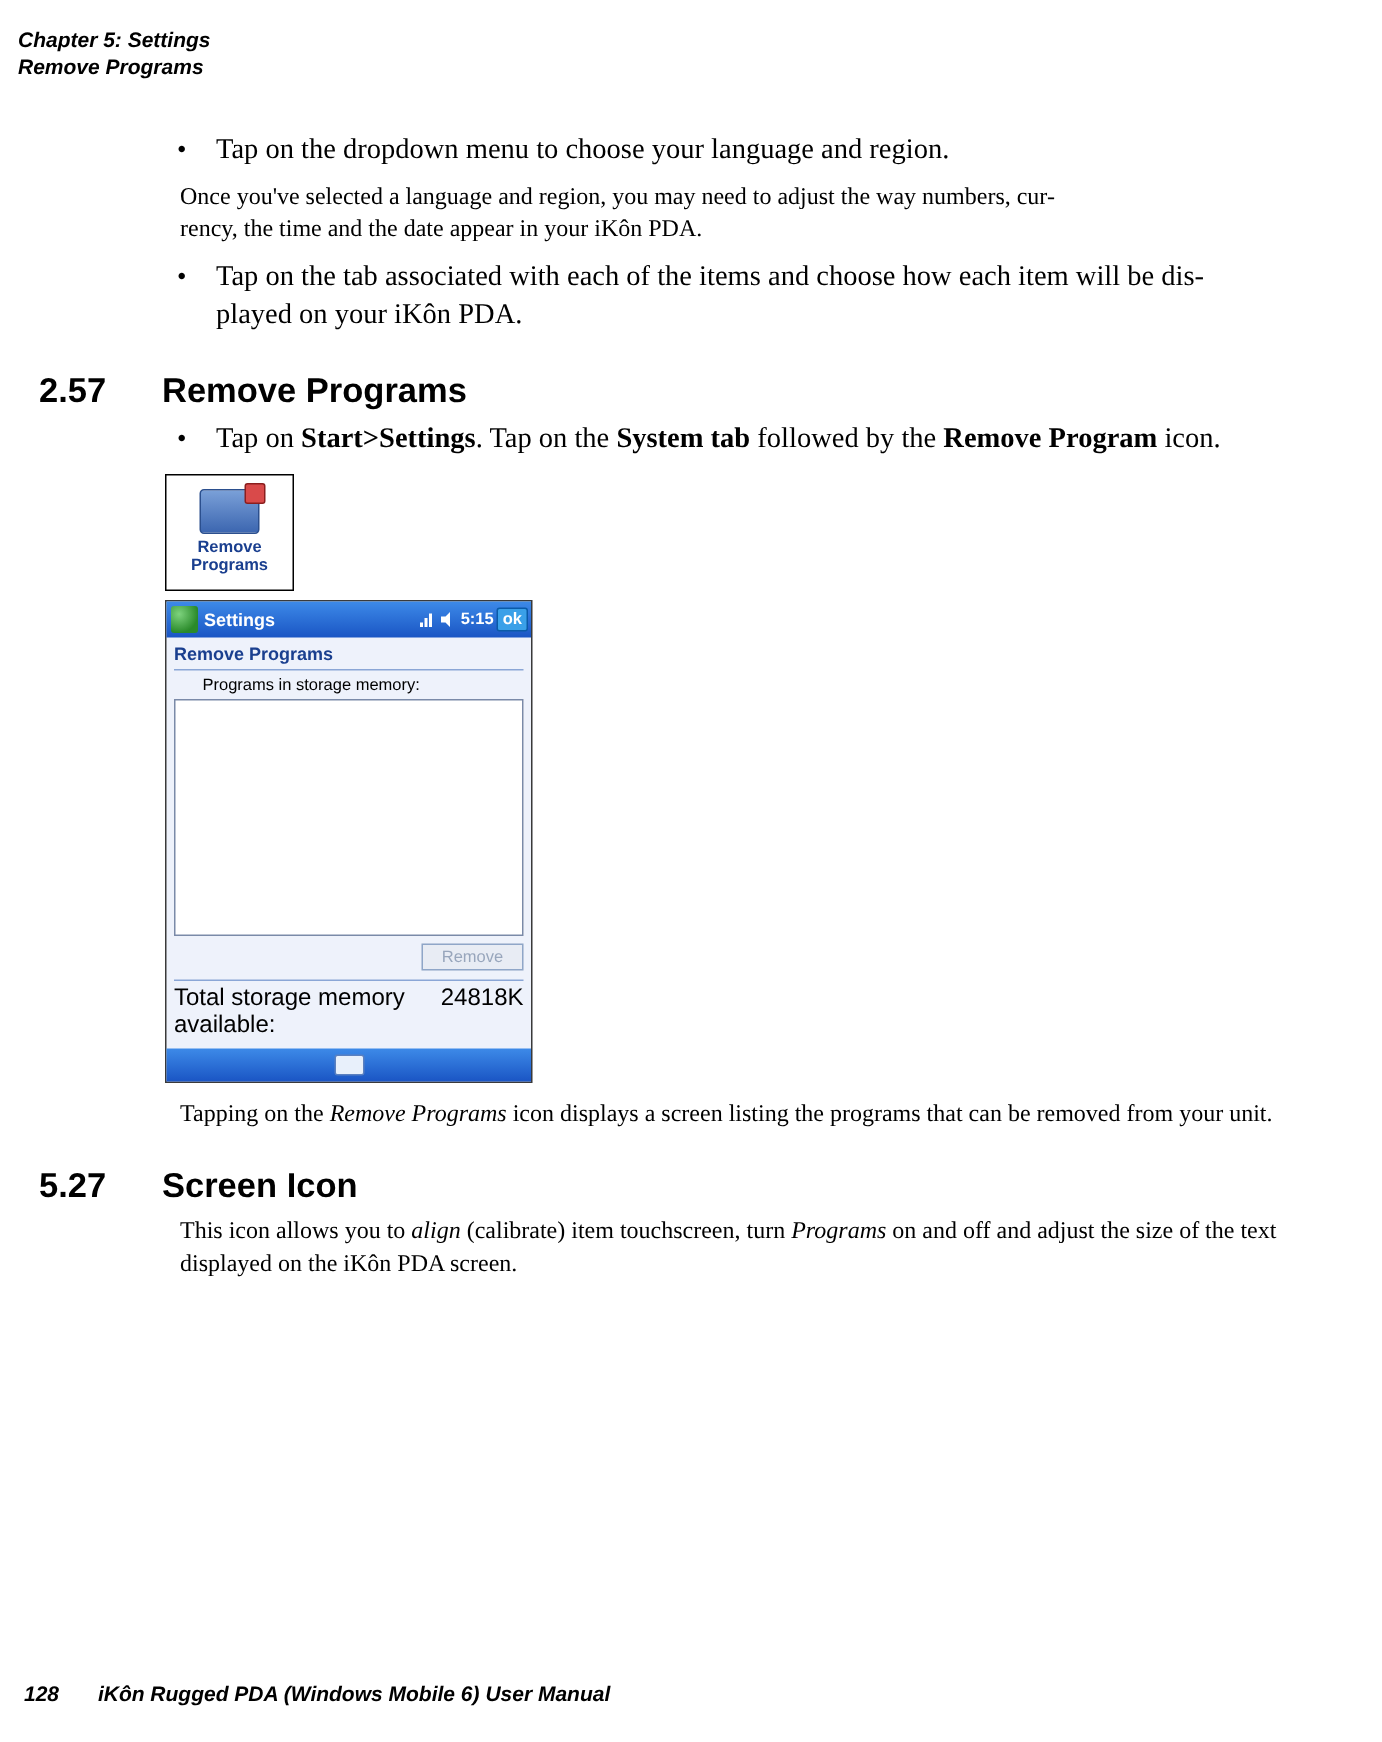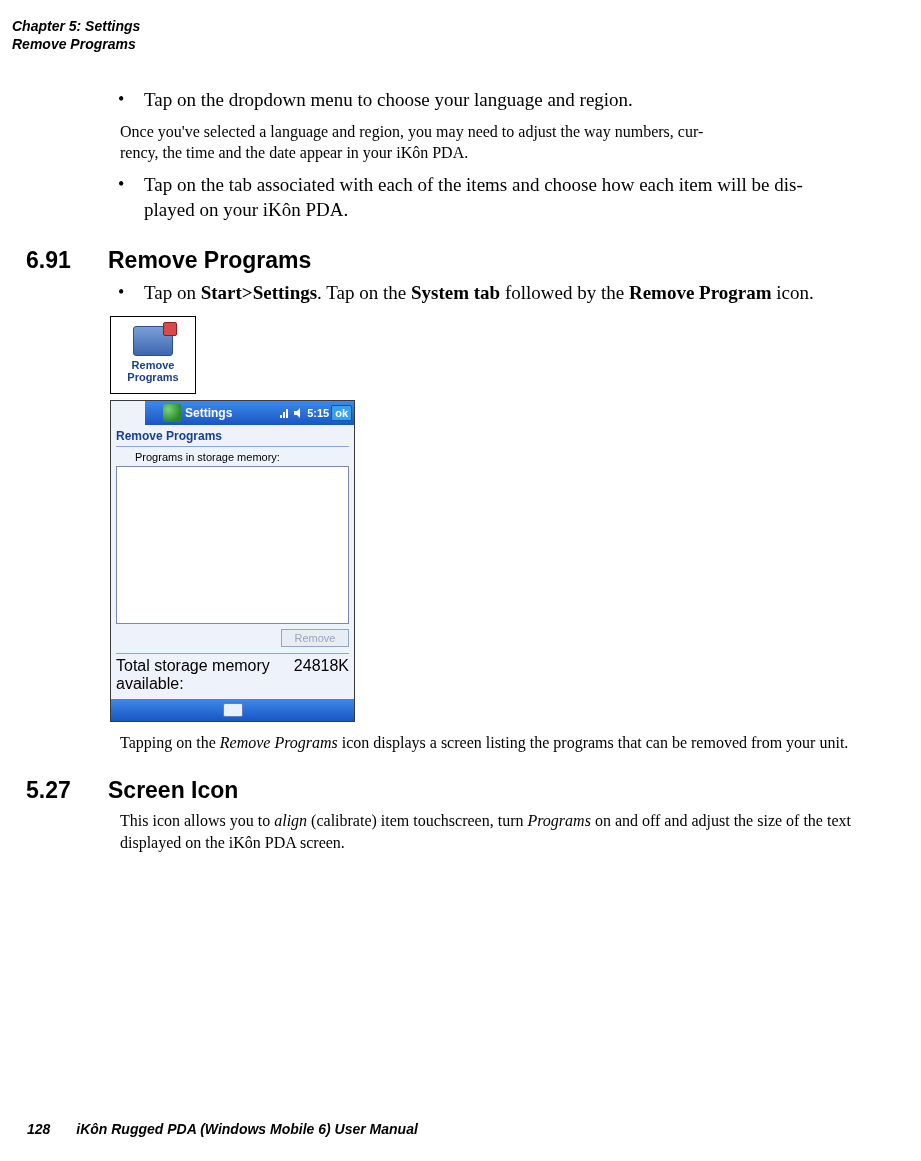--- a/index.html
+++ b/index.html
@@ -114,24 +114,23 @@
       font-family: Tahoma, Arial, sans-serif;
       font-size: 11px;
       background: #eef2fb;
     }
     .pda-titlebar {
       height: 24px;
       background: linear-gradient(#3d8ae8, #1a55c4);
       color: #fff;
       display: flex;
       align-items: center;
-      padding: 0 2px 0 18px;
+      padding: 0 2px 0 3px;
       font-weight: bold;
       gap: 4px;
-      margin-left: 34px;
     }
     .pda-start {
       width: 18px; height: 18px;
       background: radial-gradient(circle at 30% 30%, #7ed37e 0%, #2a8a2a 70%);
       border-radius: 2px;
     }
     .pda-title { flex: 1; font-size: 12px; }
     .pda-indicators { display:flex; align-items:center; gap:2px; }
     .pda-signal, .pda-vol {
       width: 12px; height: 12px;
@@ -201,21 +200,21 @@
     }
     .pda-kbd {
       width: 20px; height: 14px;
       background: #e8f0fb;
       border: 1px solid #5a80c0;
       border-radius: 2px;
     }
 
     .footer {
       position: absolute;
-      left: 27px;
+      left: 16px;
       bottom: 24px;
       font-family: Verdana, Arial, sans-serif;
       font-size: 14px;
       font-weight: bold;
       font-style: italic;
     }
     .footer .pagenum {
       margin-right: 22px;
     }
   </style>
@@ -241,21 +240,21 @@
   </p>
 
   <ul class="bullet">
     <li>
       <span>Tap on the tab associated with each of the items and choose how each item will be dis-</span><br>
       <span>played on your iKôn PDA.</span>
     </li>
   </ul>
 
   <h2 class="section-heading">
-    <span class="section-num">6.91</span>
+    <span class="section-num">2.57</span>
     <span>Remove Programs</span>
   </h2>
 
   <ul class="bullet">
     <li>
       <span>Tap on </span><span class="bold">Start&gt;Settings</span><span>. Tap on the </span><span class="bold">System tab</span><span> followed by the </span><span class="bold">Remove Program</span><span> icon.</span>
     </li>
   </ul>
 
   <div class="icon-figure">

